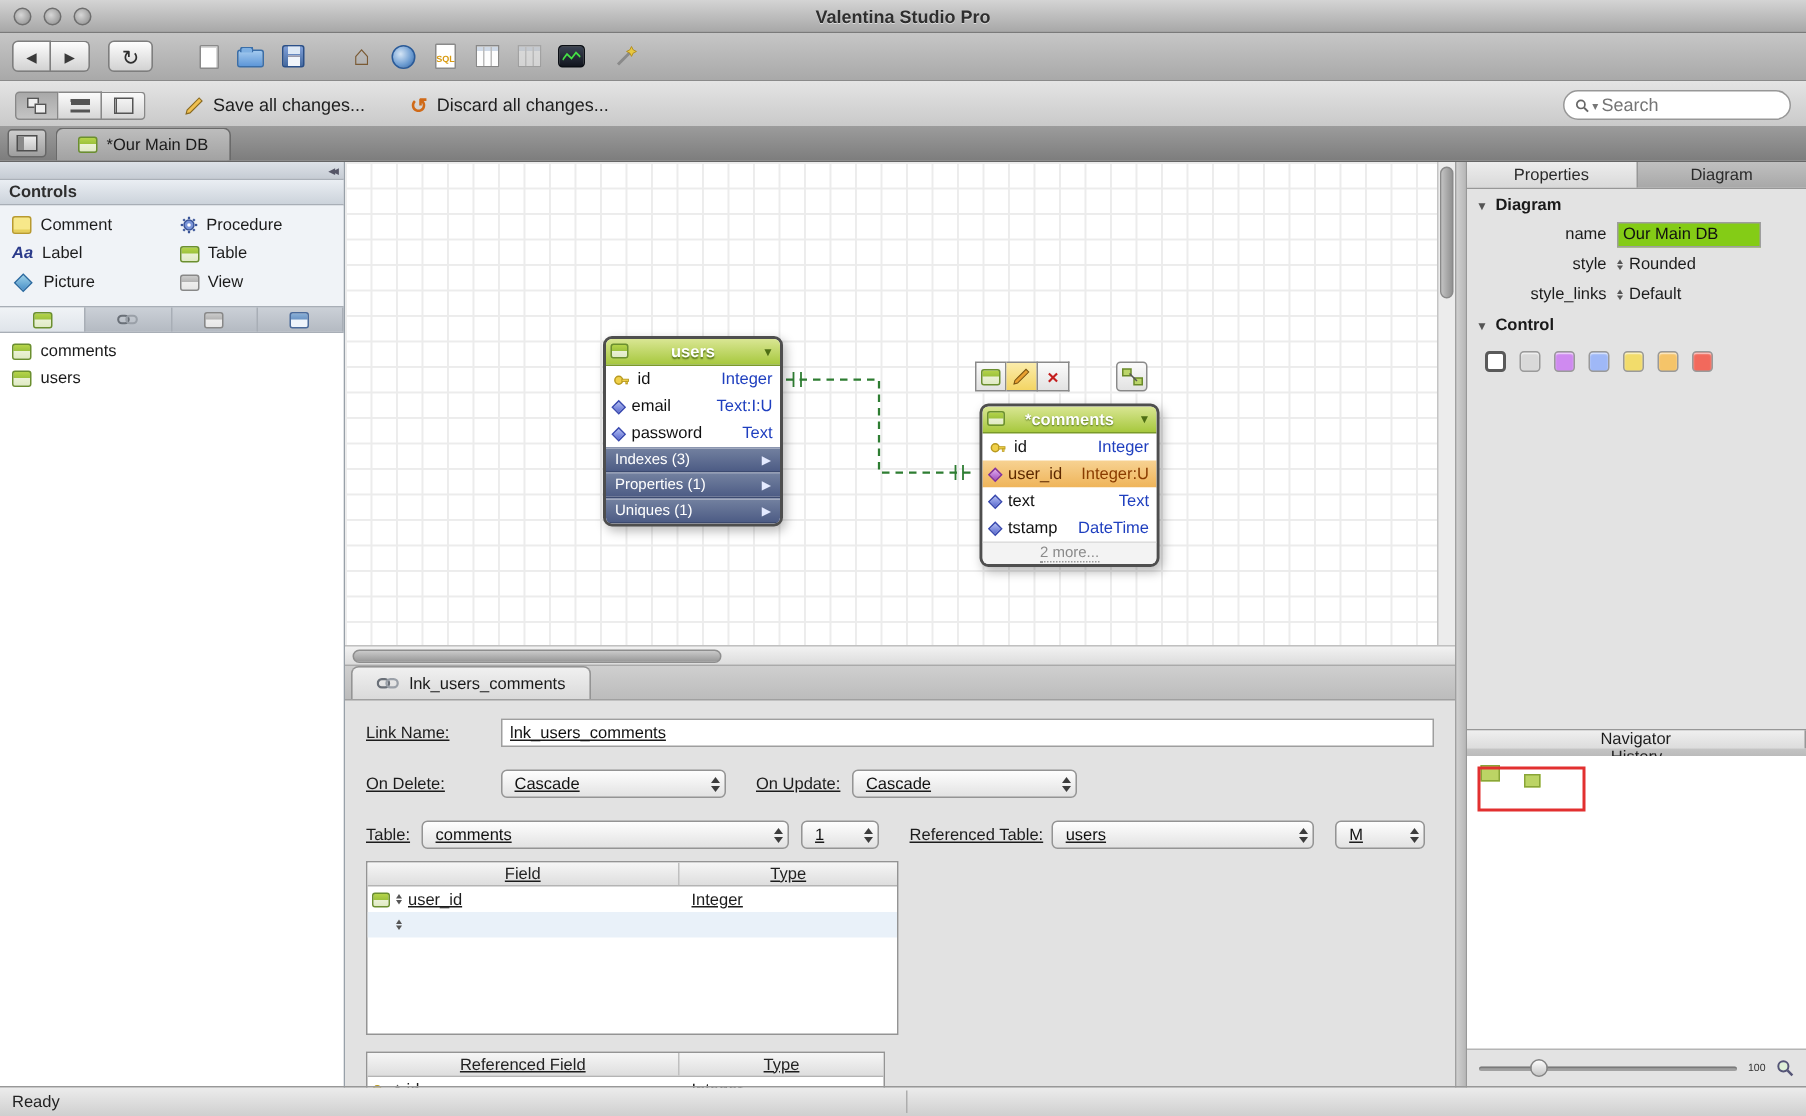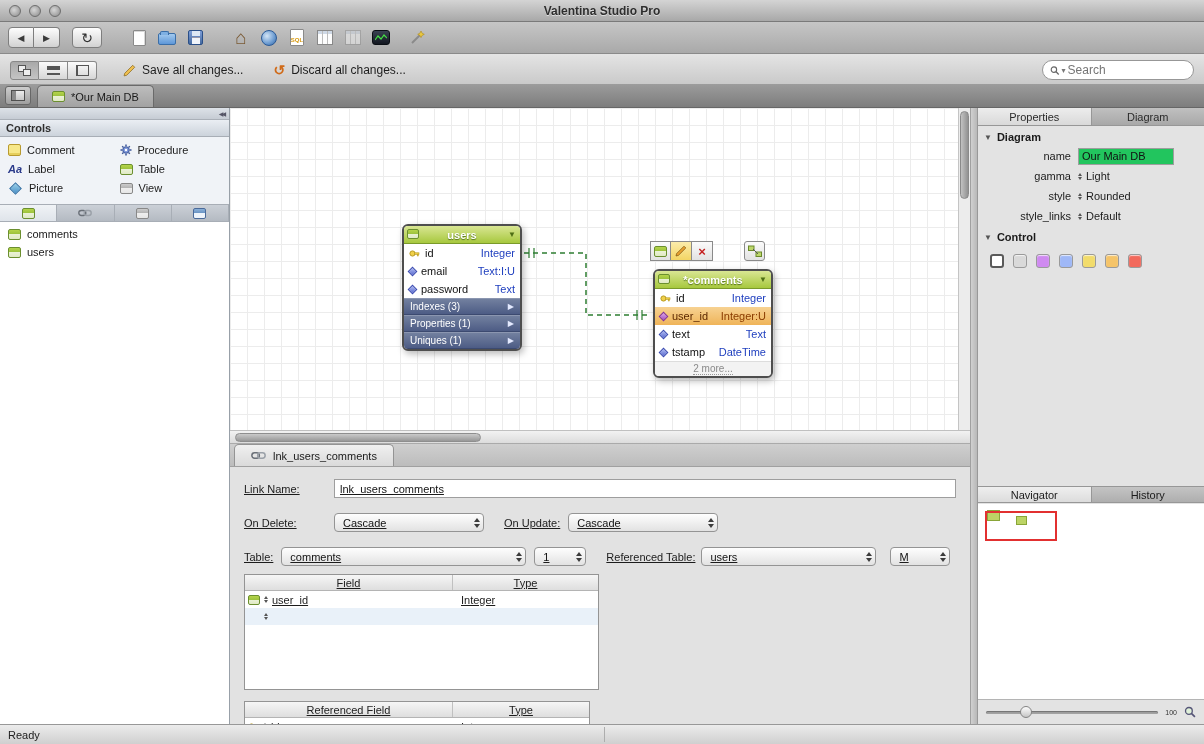--- a/index.html
+++ b/index.html
@@ -153,26 +153,26 @@
   
   .rightpanel{position:absolute;left:978px;top:108px;right:0;bottom:17px;background:#e3e3e3;font-size:11px;color:#1c1c1c;}
   .rp-tabs{display:flex;height:18px;border-bottom:1px solid #979797;}
   .rp-tab{flex:1;display:flex;align-items:center;justify-content:center;background:linear-gradient(#c0c0c0,#a8a8a8);border-right:1px solid #979797;color:#2a2a2a;}
   .rp-tab:last-child{border-right:none;}
   .rp-tab.active{background:linear-gradient(#ededed,#d9d9d9);}
   .rp-section{display:flex;align-items:center;gap:5px;padding:5px 6px 3px 6px;font-weight:bold;color:#1a1a1a;}
   .rp-section .tri{font-size:8px;color:#555;}
   .rp-row{display:flex;align-items:center;height:20px;}
   .rp-label{width:100px;text-align:right;padding-right:7px;flex:none;}
-  .rp-row input{width:96px;height:17px;border:1px solid #9e9e9e;font-size:11px;padding:0 3px;font-family:inherit;color:#111;background:#22c55e;}
+  .rp-row input{width:96px;height:17px;border:1px solid #9e9e9e;font-size:11px;padding:0 3px;font-family:inherit;color:#111;background:#84cc16;}
   .rp-value{display:flex;align-items:center;gap:4px;}
   .swatches{display:flex;gap:9px;padding:8px 8px 0 12px;}
   .swatch{width:14px;height:14px;border-radius:3px;border:1px solid #9a9a9a;box-shadow:inset 0 1px 1px rgba(255,255,255,.7);}
   .swatch.sel{border:2px solid #5a5a5a;}
-  .nav-tabs{position:absolute;left:0;top:378px;right:0;height:17px;display:flex;border-top:1px solid #979797;border-bottom:1px solid #979797;}
+  .nav-tabs{position:absolute;left:0;top:378px;right:0;height:17px;display:flex;border-top:1px solid #979797;border-bottom:1px solid #979797;flex-direction:column;}
   .nav-tab{flex:1;display:flex;align-items:center;justify-content:center;background:linear-gradient(#c4c4c4,#aeaeae);border-right:1px solid #979797;}
   .nav-tab:last-child{border-right:none;}
   .nav-tab.active{background:linear-gradient(#efefef,#dcdcdc);}
   .nav-view{position:absolute;left:0;top:396px;right:0;height:196px;background:#fff;border-bottom:1px solid #b4b4b4;}
   .nav-red{position:absolute;left:7px;top:7px;width:72px;height:30px;border:2px solid #e23030;}
   .nav-sq1{position:absolute;left:9px;top:6px;width:13px;height:11px;background:#bcd465;border:1px solid #89a538;}
   .nav-sq2{position:absolute;left:38px;top:12px;width:11px;height:9px;background:#bcd465;border:1px solid #89a538;}
   .nav-zoom{position:absolute;left:0;bottom:5px;right:0;height:20px;display:flex;align-items:center;padding:0 8px;gap:7px;}
   .slider-track{flex:1;height:3px;background:#a2a2a2;border-radius:2px;position:relative;box-shadow:inset 0 1px 1px rgba(0,0,0,.3);}
   .slider-thumb{position:absolute;left:20%;top:-5px;width:12px;height:12px;border-radius:50%;background:linear-gradient(#fdfdfd,#c6c6c6);border:1px solid #848484;}
@@ -635,30 +635,20 @@
     </div>
     <div class="rp-section">
       <span class="tri">▼</span>
       <span>Diagram</span>
     </div>
     <div class="rp-row">
       <span class="rp-label">name</span>
       <input value="Our Main DB" style="">
     </div>
     <div class="rp-row">
-      <span class="rp-label">gamma</span>
-      <span class="rp-value">
-        <span class="mini-step">
-            <i class="up"></i>
-            <i class="dn"></i>
-          </span>
-        <span>Light</span>
-      </span>
-    </div>
-    <div class="rp-row">
       <span class="rp-label">style</span>
       <span class="rp-value">
         <span class="mini-step">
             <i class="up"></i>
             <i class="dn"></i>
           </span>
         <span>Rounded</span>
       </span>
     </div>
     <div class="rp-row">

